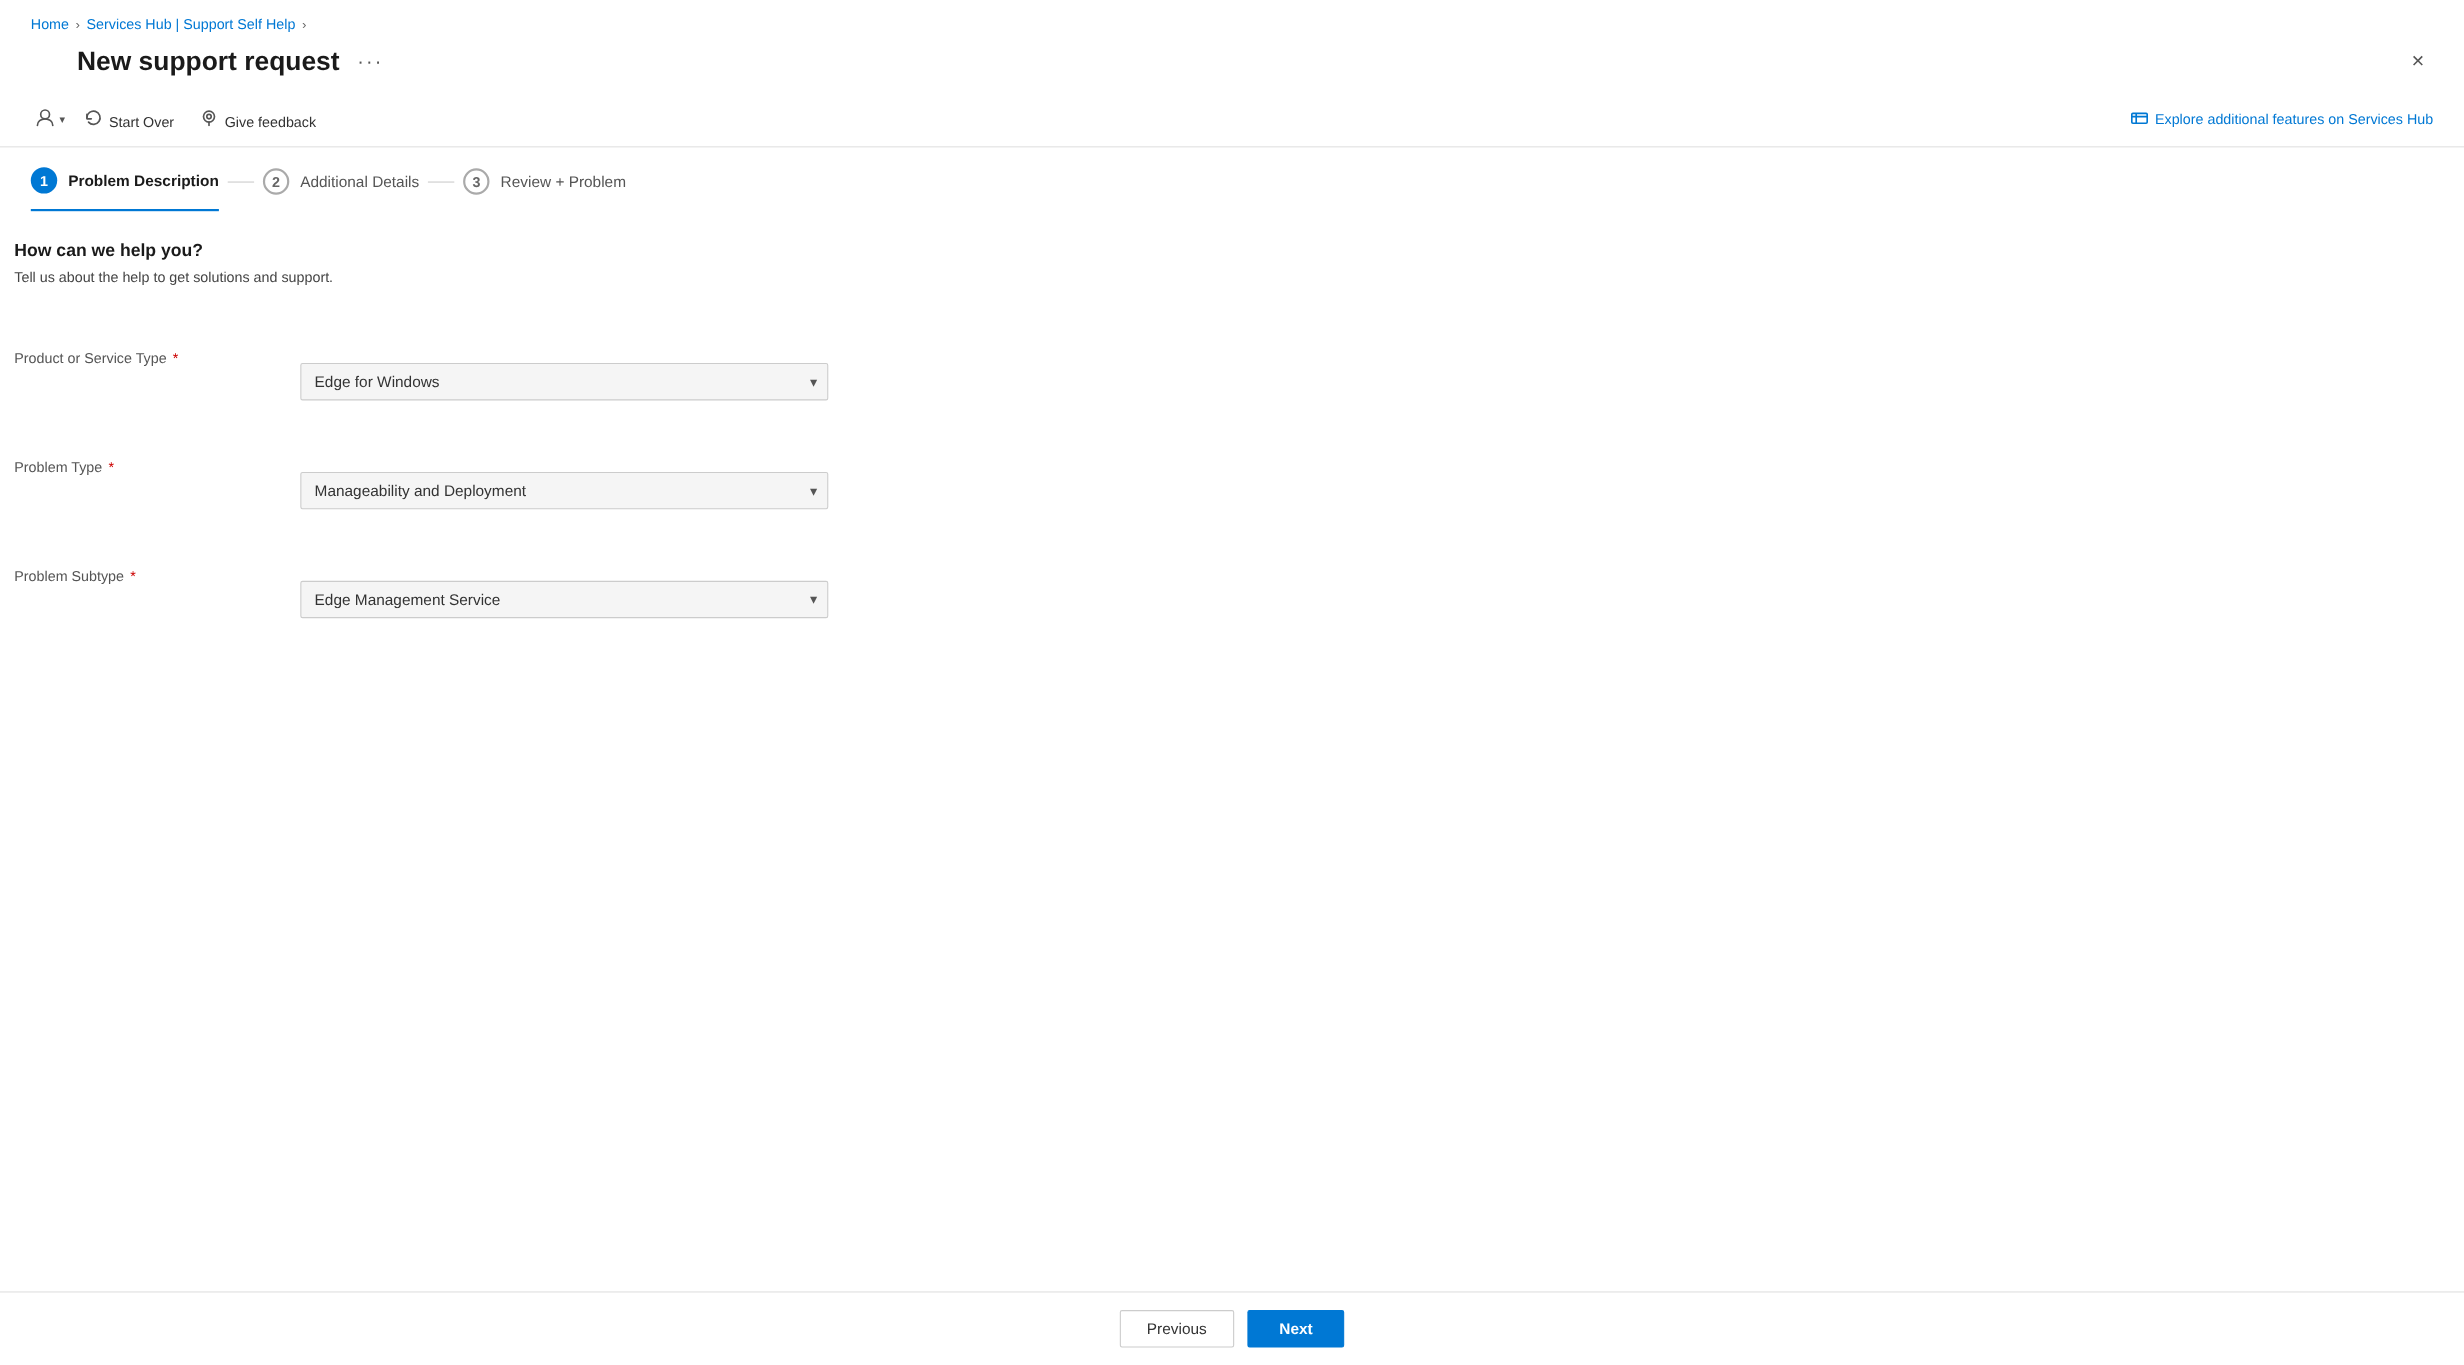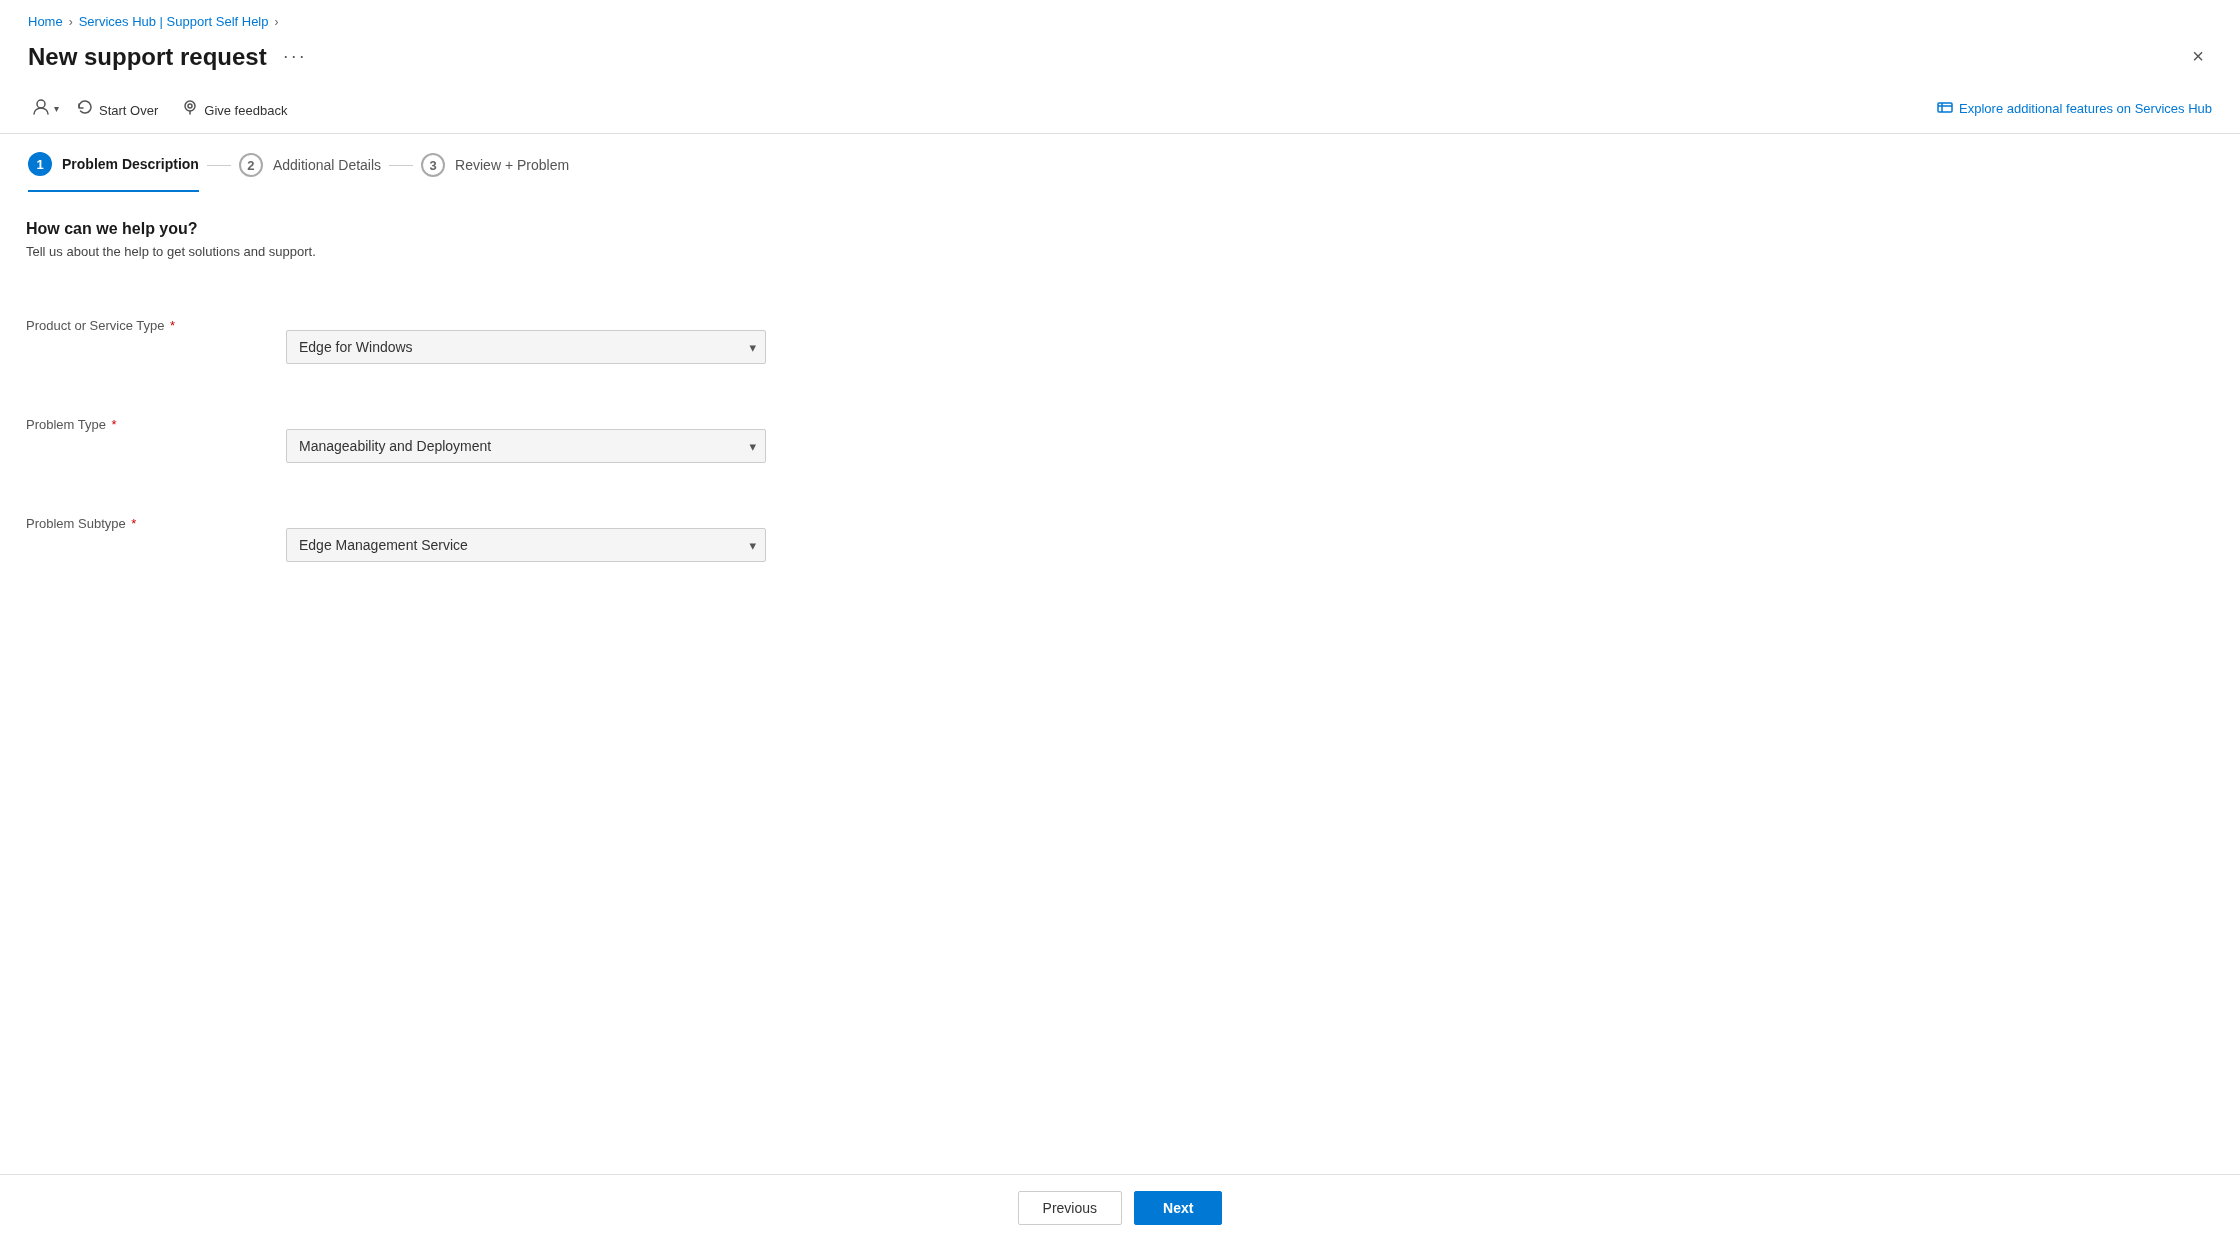--- a/index.html
+++ b/index.html
@@ -4,21 +4,21 @@
   <style>
     * { box-sizing: border-box; margin: 0; padding: 0; }
     body { font-family: 'Segoe UI', Arial, sans-serif; font-size: 14px; color: #333; background: #fff; height: 100vh; display: flex; flex-direction: column; }
 
     
     .breadcrumb { display: flex; align-items: center; gap: 6px; padding: 14px 28px 8px; font-size: 13px; }
     .breadcrumb a { color: #0078d4; text-decoration: none; }
     .breadcrumb-sep { color: #666; font-size: 12px; }
 
     
-    .page-header { display: flex; align-items: center; justify-content: space-between; padding: 4px 28px 12px; }
+    .page-header { display: flex; align-items: center; justify-content: space-between; padding: 4px 28px 12px; margin-left: 42px; }
     .page-title-row { display: flex; align-items: center; gap: 10px; }
     .page-title { font-size: 24px; font-weight: 600; color: #1a1a1a; }
     .ellipsis-btn { background: none; border: none; cursor: pointer; font-size: 18px; color: #555; letter-spacing: 2px; padding: 2px 6px; }
     .close-btn { background: none; border: none; cursor: pointer; font-size: 20px; color: #555; padding: 4px 8px; }
 
     
     .toolbar { display: flex; align-items: center; justify-content: space-between; padding: 8px 28px; border-bottom: 1px solid #e0e0e0; }
     .toolbar-left { display: flex; align-items: center; gap: 4px; }
     .toolbar-btn { display: flex; align-items: flex-end; gap: 6px; background: none; border: none; cursor: pointer; color: #333; font-size: 13px; padding: 6px 10px; border-radius: 2px; }
     .toolbar-btn svg { width: 16px; height: 16px; }
@@ -31,21 +31,21 @@
     .step.active { border-bottom: 2px solid #0078d4; }
     .step-circle { width: 24px; height: 24px; border-radius: 50%; display: flex; align-items: center; justify-content: center; font-size: 13px; font-weight: 600; flex-shrink: 0; }
     .step.active .step-circle { background: #0078d4; color: #fff; }
     .step.inactive .step-circle { background: #fff; color: #666; border: 2px solid #aaa; }
     .step-label { font-size: 14px; }
     .step.active .step-label { font-weight: 700; color: #1a1a1a; }
     .step.inactive .step-label { color: #555; }
     .step-sep { width: 24px; height: 1px; background: #ccc; margin: 0 8px 14px; }
 
     
-    .main-content { flex: 1; padding: 28px 26px 20px; overflow-y: auto; }
+    .main-content { flex: 1; padding: 28px 13px 20px; overflow-y: auto; }
     .section-title { font-size: 16px; font-weight: 700; color: #1a1a1a; margin-bottom: 6px; }
     .section-subtitle { font-size: 13px; color: #444; margin-bottom: 28px; }
 
     
     .form-row { display: flex; align-items: center; margin-bottom: 22px; }
     .form-label { width: 260px; font-size: 13px; color: #555; flex-shrink: 0; }
     .required-star { color: #c00; margin-left: 2px; }
     .form-control { flex: 1; max-width: 480px; }
     .select-wrapper { position: relative; width: 100%; margin-top: 43px; }
     .select-field { width: 100%; padding: 8px 36px 8px 12px; border: 1px solid #ccc; border-radius: 2px; background: #f5f5f5; font-size: 14px; color: #333; appearance: none; cursor: pointer; outline: none; }

